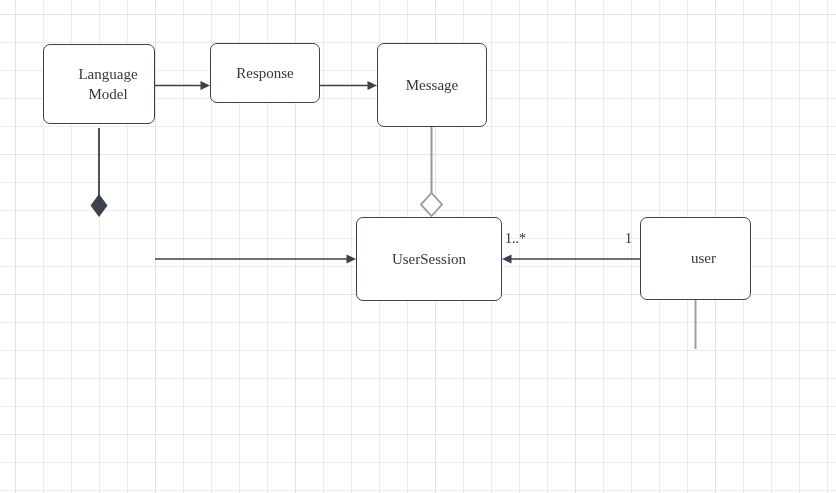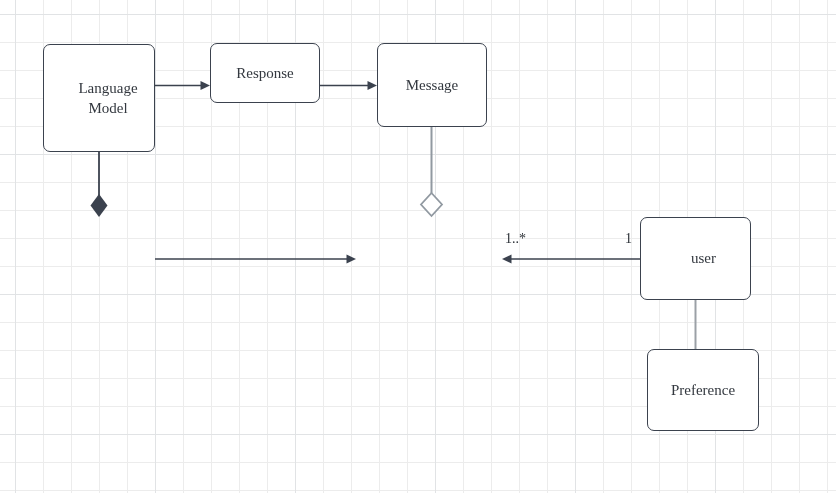--- a/index.html
+++ b/index.html
@@ -37,21 +37,21 @@
     border-radius: 7px;
     display: flex;
     align-items: center;
     justify-content: center;
     text-align: center;
     font-size: 15px;
     line-height: 1.35;
     color: #33383f;
     padding: 0 8px;
   }
-  .n-language-model { left: 43px;  top: 44px;  width: 112px; height: 108px; padding-left: 26px; }
+  .n-language-model { left: 43px;  top: 44px;  width: 112px; height: 80px; padding-left: 26px; }
   .n-response       { left: 210px; top: 43px;  width: 110px; height: 60px; }
   .n-message        { left: 377px; top: 43px;  width: 110px; height: 84px; }
   .n-chatbot        { left: 43px;  top: 218px; width: 112px; height: 82px; }
   .n-usersession    { left: 356px; top: 217px; width: 146px; height: 84px; }
   .n-user           { left: 640px; top: 217px; width: 111px; height: 83px; padding-left: 24px; }
   .n-preference     { left: 647px; top: 349px; width: 112px; height: 82px; }
   .edge-label {
     position: absolute;
     font-size: 14px;
     line-height: 16px;
@@ -95,26 +95,26 @@
 
   <div class="node n-response">
     <span>Response</span>
   </div>
 
   <div class="node n-message">
     <span>Message</span>
   </div>
 
 
+  <div class="node n-usersession">
+    <span>UserSession</span>
+  </div>
 
   <div class="node n-user">
     <span>user</span>
   </div>
 
-  <div class="node n-preference">
-    <span>Preference</span>
-  </div>
 
   <div class="edge-label lbl-target">1..*</div>
 
   <div class="edge-label lbl-source">1</div>
 
 </div>
 
 </body></html>

